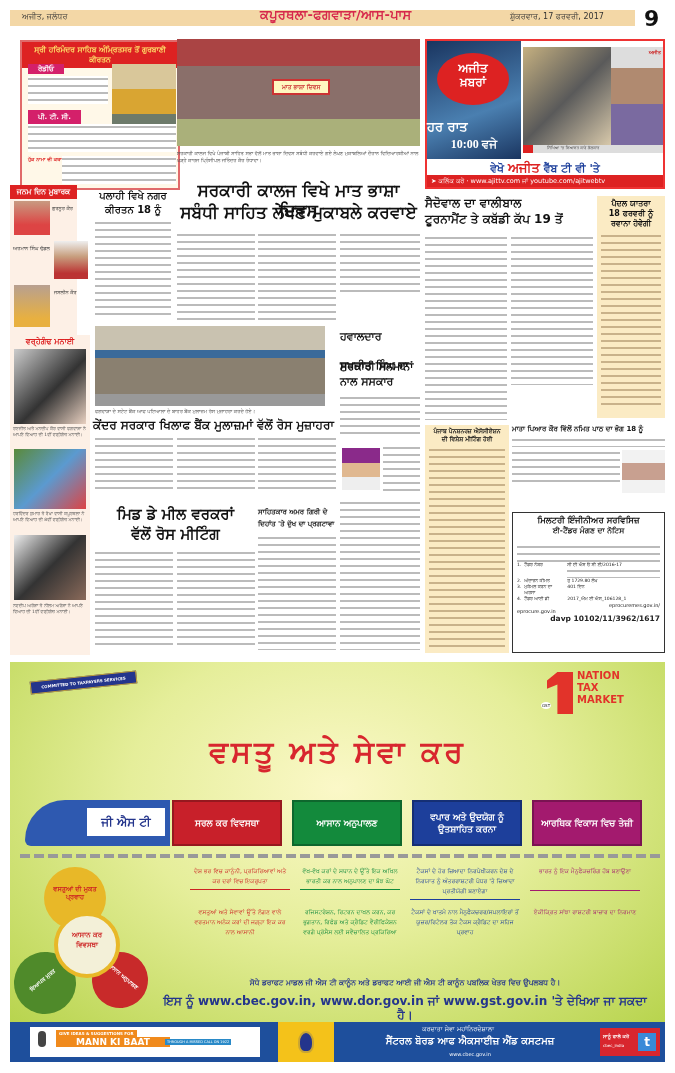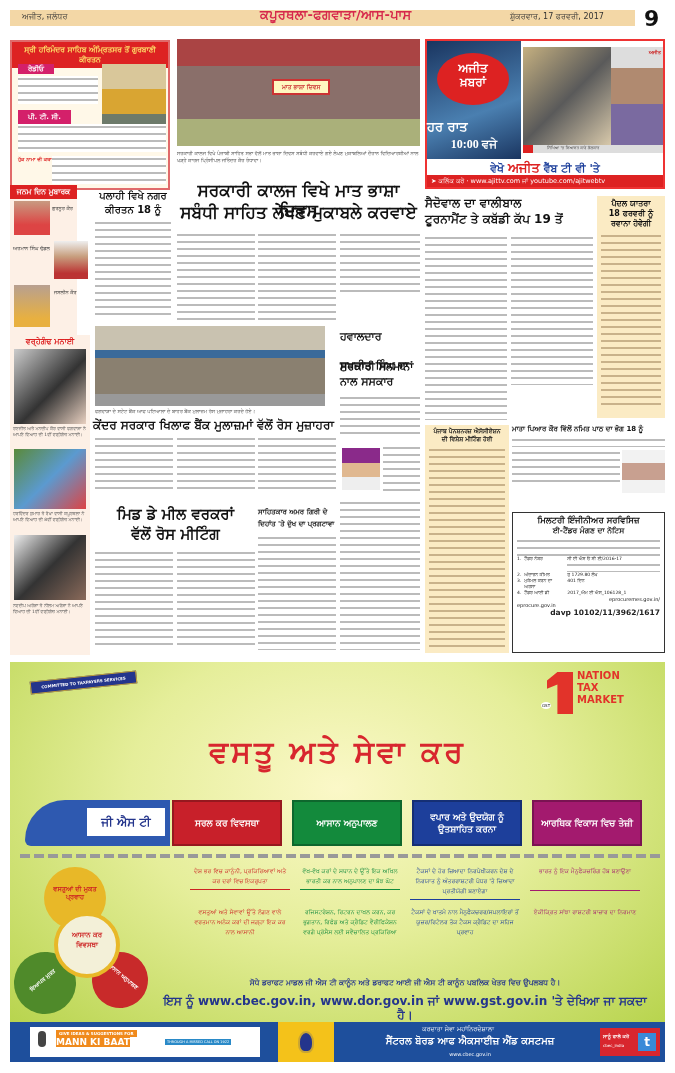--- a/index.html
+++ b/index.html
@@ -23,21 +23,21 @@
 </head>
 <body>
 
 <div class="abs hdr">
   <span class="abs l">ਅਜੀਤ, ਜਲੰਧਰ</span>
   <span class="abs c">ਕਪੂਰਥਲਾ-ਫਗਵਾੜਾ/ਆਸ-ਪਾਸ</span>
   <span class="abs r">ਸ਼ੁੱਕਰਵਾਰ, 17 ਫਰਵਰੀ, 2017</span>
 </div>
 <div class="abs pgno">9</div>
 
-<div class="abs" style="left:10px;top:40px;width:160px;height:150px;border:2px solid #e06a6a;background:#fff8e8">
+<div class="abs" style="left:20px;top:40px;width:160px;height:150px;border:2px solid #e06a6a;background:#fff8e8">
   <div style="background:#d22;color:#ffe36a;font-size:7.5px;font-weight:bold;padding:3px 2px;text-align:center">ਸ੍ਰੀ ਹਰਿਮੰਦਰ ਸਾਹਿਬ ਅੰਮ੍ਰਿਤਸਰ ਤੋਂ ਗੁਰਬਾਣੀ ਕੀਰਤਨ</div>
   <div style="position:absolute;left:6px;top:22px;background:#d4206a;color:#fff;font-size:7px;font-weight:bold;padding:1px 10px">ਰੇਡੀਓ</div>
   <div class="txtcol" style="position:absolute;left:6px;top:34px;width:80px;height:28px"></div>
   <div style="position:absolute;left:6px;top:68px;background:#d4206a;color:#fff;font-size:7px;font-weight:bold;padding:3px 10px">ਪੀ. ਟੀ. ਸੀ.</div>
   <div style="position:absolute;left:90px;top:22px;width:64px;height:72px;background:linear-gradient(180deg,#d9c79a 0 35%,#d9a532 35% 70%,#6d7a6a 70%)"></div>
   <div class="txtcol" style="position:absolute;left:6px;top:82px;width:148px;height:28px"></div>
   <div style="position:absolute;left:6px;top:114px;font-size:5px;color:#d22;font-weight:bold">ਹੁੱਕ ਨਾਮਾ ਦੀ ਕਥਾ</div>
   <div class="txtcol" style="position:absolute;left:40px;top:114px;width:114px;height:28px"></div>
 </div>
 
@@ -147,21 +147,21 @@
   <div style="margin:4px;height:200px;background:repeating-linear-gradient(#fbebc4 0 2px,#c9b28a 2px 4px,#fbebc4 4px 7px)"></div>
 </div>
 
 <div class="abs hl" style="left:512px;top:425px;width:160px;font-size:7px;text-align:left;white-space:nowrap">ਮਾਤਾ ਪਿਆਰ ਕੌਰ ਵਿੱਲੋਂ ਨਮਿਤ ਪਾਠ ਦਾ ਭੋਗ 18 ਨੂੰ</div>
 <div class="abs txtcol" style="left:512px;top:437px;width:153px;height:10px"></div>
 <div class="abs txtcol" style="left:512px;top:450px;width:108px;height:32px"></div>
 <div class="abs" style="left:622px;top:450px;width:43px;height:43px;background:linear-gradient(180deg,#f2f2f2 0 30%,#c8a090 30% 70%,#f2f2f2 70%)"></div>
 
 <div class="abs" style="left:512px;top:512px;width:153px;height:141px;border:1.5px solid #333;background:#fff;padding:2px 4px">
   <div class="hl" style="font-size:8.5px">ਮਿਲਟਰੀ ਇੰਜੀਨੀਅਰ ਸਰਵਿਸਿਜ਼</div>
-  <div class="hl" style="font-size:7.5px;margin-bottom:2px">ਈ-ਟੈਂਡਰ ਮੰਗਣ ਦਾ ਨੋਟਿਸ</div>
+  <div class="hl" style="font-size:7.5px;margin-bottom:8px">ਈ-ਟੈਂਡਰ ਮੰਗਣ ਦਾ ਨੋਟਿਸ</div>
   <div class="txtcol" style="height:18px"></div>
   <div style="font-size:4.5px;line-height:6px;display:flex;gap:3px">
       <span>1.</span>
       <span style="width:40px">ਟੈਂਡਰ ਨੰਬਰ</span>
       <span>ਸੀ ਈ ਐਸ ਓ ਸੀ ਈ/2016-17</span>
     </div>
   <div class="txtcol" style="height:10px;margin-left:50px"></div>
   <div style="font-size:4.5px;line-height:6px;display:flex;gap:3px">
       <span>2.</span>
       <span style="width:40px">ਅੰਦਾਜ਼ਨ ਕੀਮਤ</span>
@@ -217,21 +217,21 @@
   <div style="position:absolute;left:520px;top:245px;width:110px;font-size:6px;color:#a31a6e;text-align:center;line-height:10px">ਏਕੀਕ੍ਰਿਤ ਸਾਂਝਾ ਰਾਸ਼ਟਰੀ ਬਾਜ਼ਾਰ ਦਾ ਨਿਰਮਾਣ</div>
 
   <div style="position:absolute;left:150px;top:316px;width:490px;text-align:center;font-size:7.5px;color:#24358c;font-weight:bold">ਸੋਧੇ ਡਰਾਫਟ ਮਾਡਲ ਜੀ ਐਸ ਟੀ ਕਾਨੂੰਨ ਅਤੇ ਡਰਾਫਟ ਆਈ ਜੀ ਐਸ ਟੀ ਕਾਨੂੰਨ ਪਬਲਿਕ ਖੇਤਰ ਵਿਚ ਉਪਲਬਧ ਹੈ।</div>
   <div style="position:absolute;left:150px;top:332px;width:490px;text-align:center;font-size:12px;color:#24358c;font-weight:bold">ਇਸ ਨੂੰ www.cbec.gov.in, www.dor.gov.in ਜਾਂ www.gst.gov.in 'ਤੇ ਦੇਖਿਆ ਜਾ ਸਕਦਾ ਹੈ।</div>
 </div>
 
 <div class="abs band">
   <div style="position:absolute;left:20px;top:5px;width:230px;height:30px;background:#fff">
     <span style="position:absolute;left:8px;top:4px;width:8px;height:16px;background:#444;border-radius:4px"></span>
     <div style="position:absolute;left:26px;top:3px;background:#f08a1c;color:#fff;font-size:4px;font-weight:bold;padding:1px 3px">GIVE IDEAS &amp; SUGGESTIONS FOR</div>
-    <div style="position:absolute;left:26px;top:10px;background:#f08a1c;color:#fff;font-size:9px;font-weight:bold;padding:0 0">MANN KI BAAT</div>
+    <div style="position:absolute;left:26px;top:10px;background:#f08a1c;color:#fff;font-size:9px;font-weight:bold;padding:0 20px">MANN KI BAAT</div>
     <div style="position:absolute;left:135px;top:12px;background:#2a8ac8;color:#fff;font-size:3.5px;padding:1px 2px">THROUGH A MISSED CALL ON 1922</div>
   </div>
   <div style="position:absolute;left:268px;top:0;width:56px;height:40px;background:#f4c21a">
     <span style="position:absolute;left:20px;top:9px;width:16px;height:22px;border-radius:50% 50% 40% 40%;background:#24358c;border:2px solid #c9a534"></span>
   </div>
   <div style="position:absolute;left:318px;top:3px;width:260px;text-align:center;color:#fff;font-size:6.5px">ਕਰਦਾਤਾ ਸੇਵਾ ਮਹਾਂਨਿਰਦੇਸ਼ਾਲਾ</div>
   <div style="position:absolute;left:330px;top:13px;width:260px;text-align:center;color:#fff;font-size:10px;font-weight:bold">ਸੈਂਟਰਲ ਬੋਰਡ ਆਫ ਐਕਸਾਈਜ਼ ਐਂਡ ਕਸਟਮਜ਼</div>
   <div style="position:absolute;left:330px;top:29px;width:260px;text-align:center;color:#fff;font-size:5px">www.cbec.gov.in</div>
   <div style="position:absolute;left:590px;top:6px;width:60px;height:28px;background:#d8262e">
     <div style="position:absolute;left:3px;top:5px;color:#fff;font-size:5px;font-weight:bold">ਸਾਨੂੰ ਫਾਲੋ ਕਰੋ</div>

